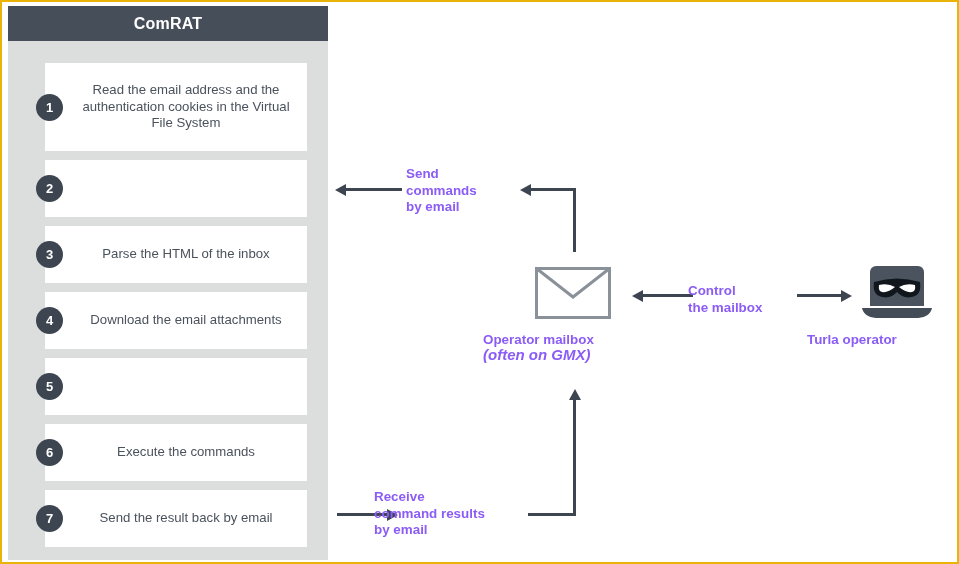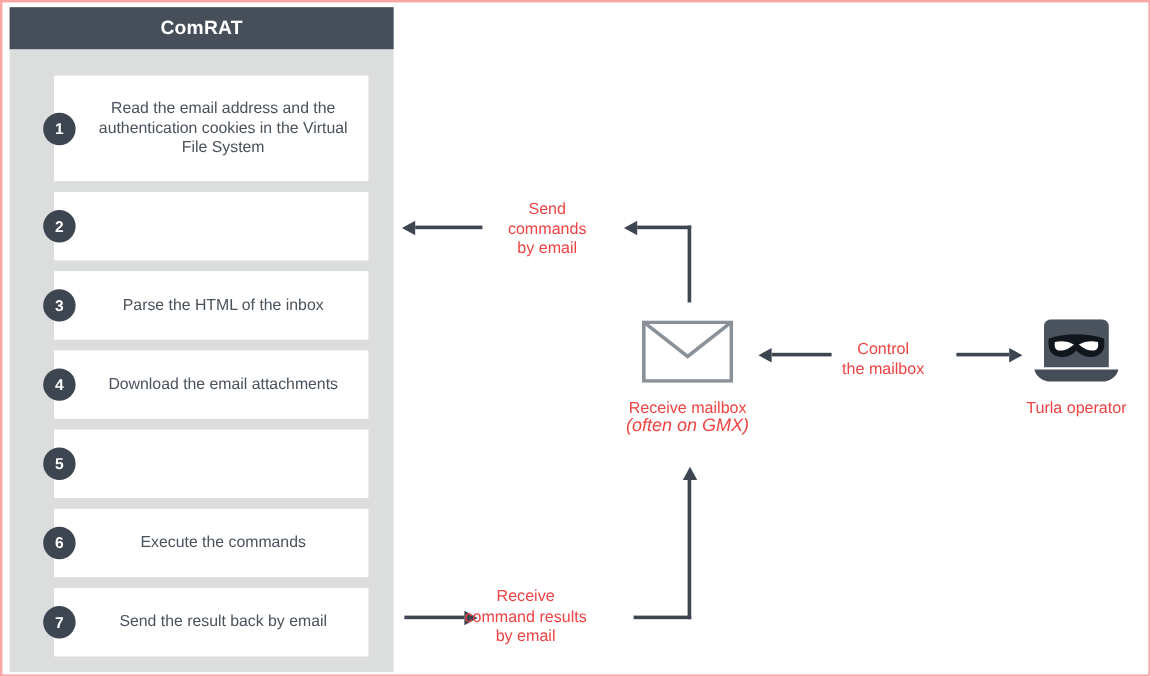--- a/index.html
+++ b/index.html
@@ -9,21 +9,21 @@
   }
   body {
     font-family: "Liberation Sans", sans-serif;
   }
   #canvas {
     position: relative;
     width: 959px;
     height: 564px;
     background: #ffffff;
     box-sizing: border-box;
-    border: 2px solid #fca5a5;
+    border: 2px solid #eab308;
     overflow: hidden;
   }
 
   
   .panel {
     position: absolute;
     left: 6px;
     top: 4px;
     width: 320px;
     height: 554px;
@@ -77,25 +77,25 @@
     display: flex;
     align-items: center;
     justify-content: center;
     top: 50%;
     margin-top: -13.5px;
   }
 
   
   .label {
     position: absolute;
-    color: #ef4444;
+    color: #8b5cf6;
     font-size: 13.4px;
-    font-weight: normal;
+    font-weight: bold;
     line-height: 16.5px;
-    text-align: center;
+    text-align: left;
     white-space: pre-line;
   }
   .label.sub {
     font-size: 15px;
     line-height: 15px;
   }
   .label .ital {
     font-style: italic;
   }
 
@@ -203,21 +203,21 @@
   <div class="line-h" style="left:529px;top:186px;width:45px;"></div>
   <div class="head head-left" style="left:518px;top:181.5px;"></div>
   <div class="line-v" style="left:571px;top:186px;height:64px;"></div>
 
   <div class="envelope">
     <svg width="76" height="52" viewBox="0 0 76 52">
       <rect x="1.5" y="1.5" width="73" height="49" fill="#ffffff" stroke="#8a9199" stroke-width="3"></rect>
       <path d="M1.5 1.5 L38 30 L74.5 1.5" fill="none" stroke="#8a9199" stroke-width="3"></path>
     </svg>
   </div>
-  <div class="label" style="left:481px;top:330px;width:180px;">Receive mailbox</div>
+  <div class="label" style="left:481px;top:330px;width:180px;">Operator mailbox</div>
   <div class="label sub" style="left:481px;top:345px;width:180px;"><span class="ital">(often on GMX)</span></div>
 
   <div class="line-h" style="left:641px;top:292px;width:50px;"></div>
   <div class="head head-left" style="left:630px;top:287.5px;"></div>
   <div class="label" style="left:686px;top:281px;width:96px;">Control
 the mailbox</div>
   <div class="line-h" style="left:795px;top:292px;width:44px;"></div>
   <div class="head head-right" style="left:839px;top:287.5px;"></div>
 
   <div class="laptop">

